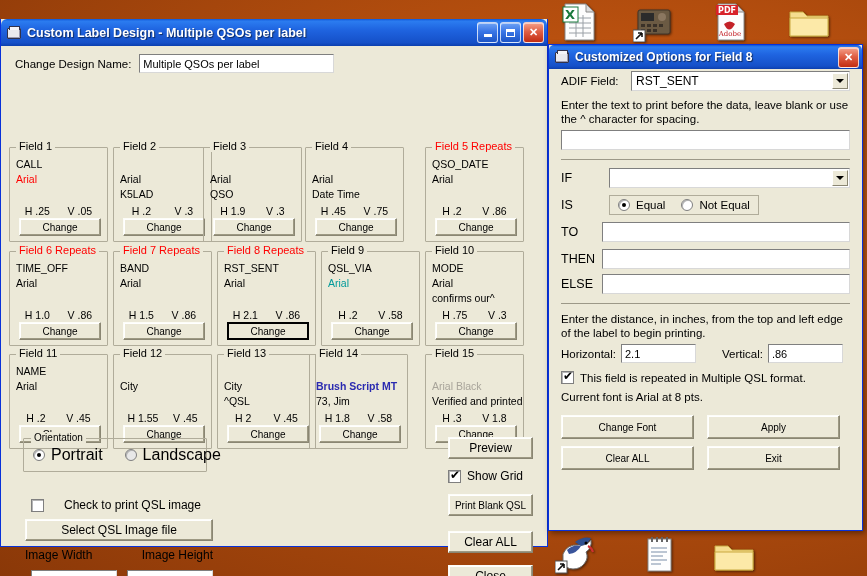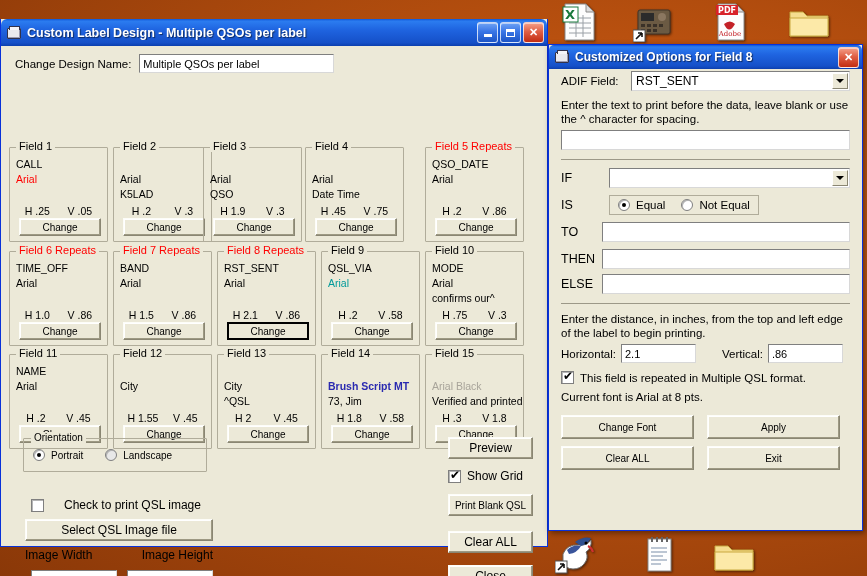--- a/index.html
+++ b/index.html
@@ -107,21 +107,21 @@
   .fbtn.focus { border: 2px solid #000; box-shadow: none; }
 
   
   .ogroup {
     position: absolute; border: 1px solid #b0ac9a; border-radius: 1px;
   }
   .ogroup > .cap {
     position: absolute; top: -7px; left: 7px; background: #ece9d8;
     padding: 0 3px; font-size: 10px;
   }
-  .radio-row { display: flex; align-items: center; gap: 6px; font-size: 10px; }
+  .radio-row { display: flex; align-items: center; gap: 6px; font-size: 16px; }
   .radio {
     width: 12px; height: 12px; border-radius: 50%;
     background: #fff; border: 1px solid #7f7f7f;
     box-shadow: inset 1px 1px 0 #b5b5b5;
     position: relative; flex: none;
   }
   .radio.on::after {
     content:""; position:absolute; left:3px; top:3px; width:4px; height:4px;
     border-radius:50%; background:#000;
   }
@@ -414,21 +414,21 @@
         <div class="fgroup" style="left: 216px; top: 277px;">
           <span class="cap">Field 13</span>
           <span class="fline l2">City</span>
           <span class="fline l3">^QSL</span>
           <div class="hv">
             <span>H 2</span>
             <span>V .45</span>
           </div>
           <div class="btn fbtn">Change</div>
         </div>
-        <div class="fgroup" style="left: 320px; top: 277px;">
+        <div class="fgroup" style="left: 308px; top: 277px;">
           <span class="cap">Field 14</span>
           <span class="fline l2 blue">Brush Script MT</span>
           <span class="fline l3">73, Jim</span>
           <div class="hv">
             <span>H 1.8</span>
             <span>V .58</span>
           </div>
           <div class="btn fbtn">Change</div>
         </div>
         <div class="fgroup" style="left: 424px; top: 277px;">

